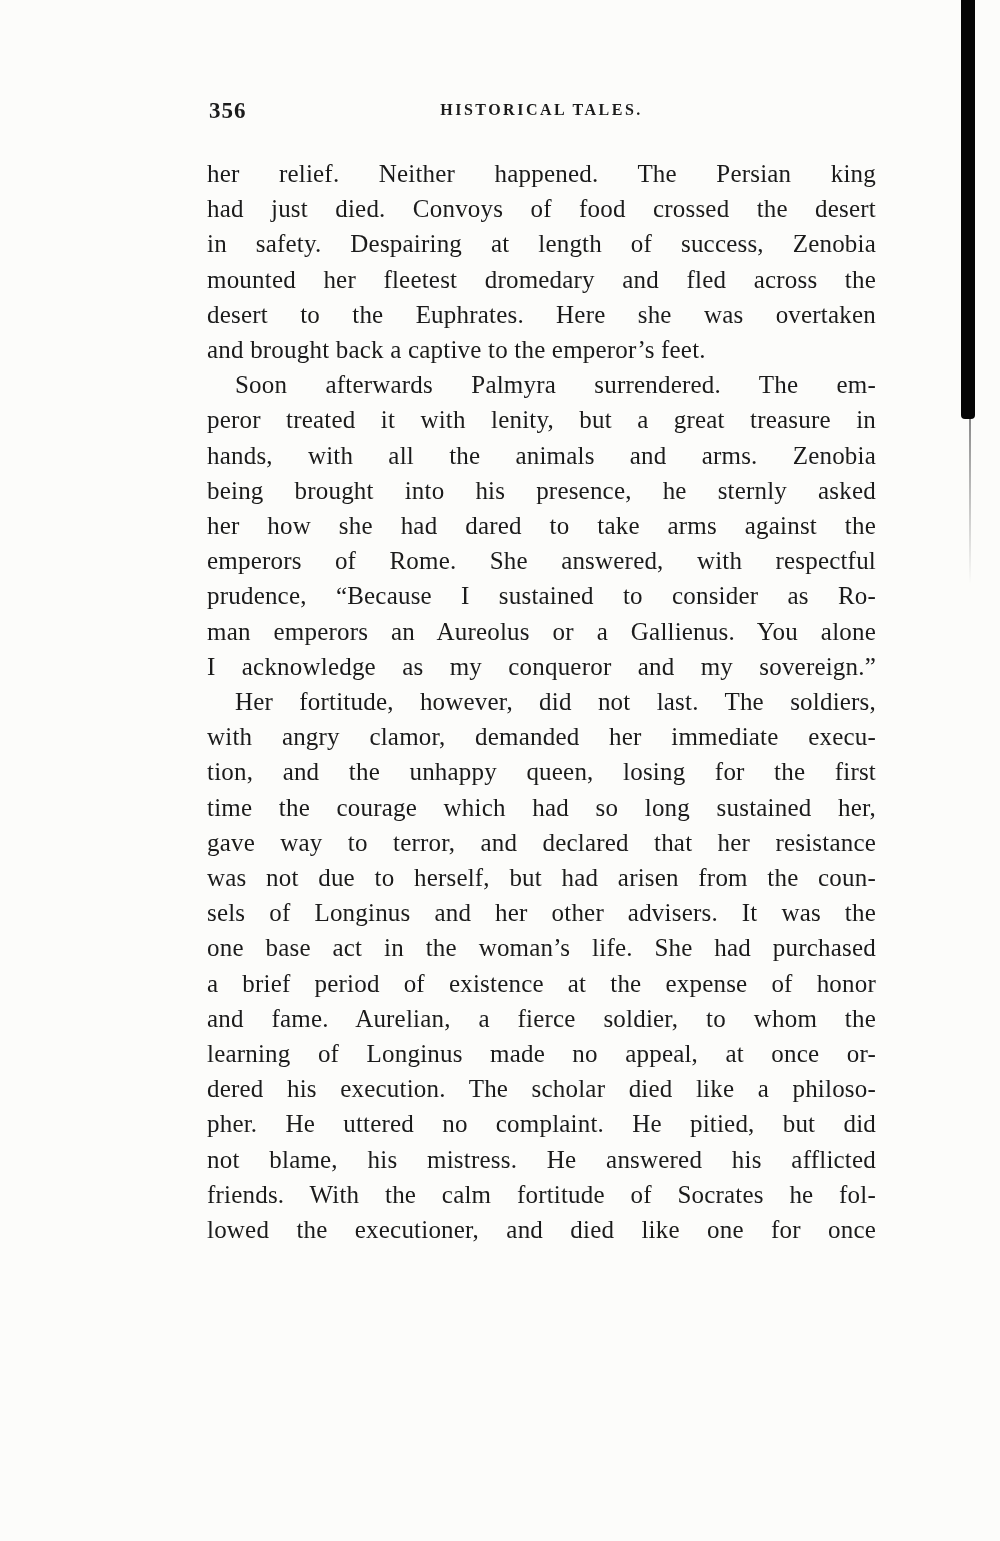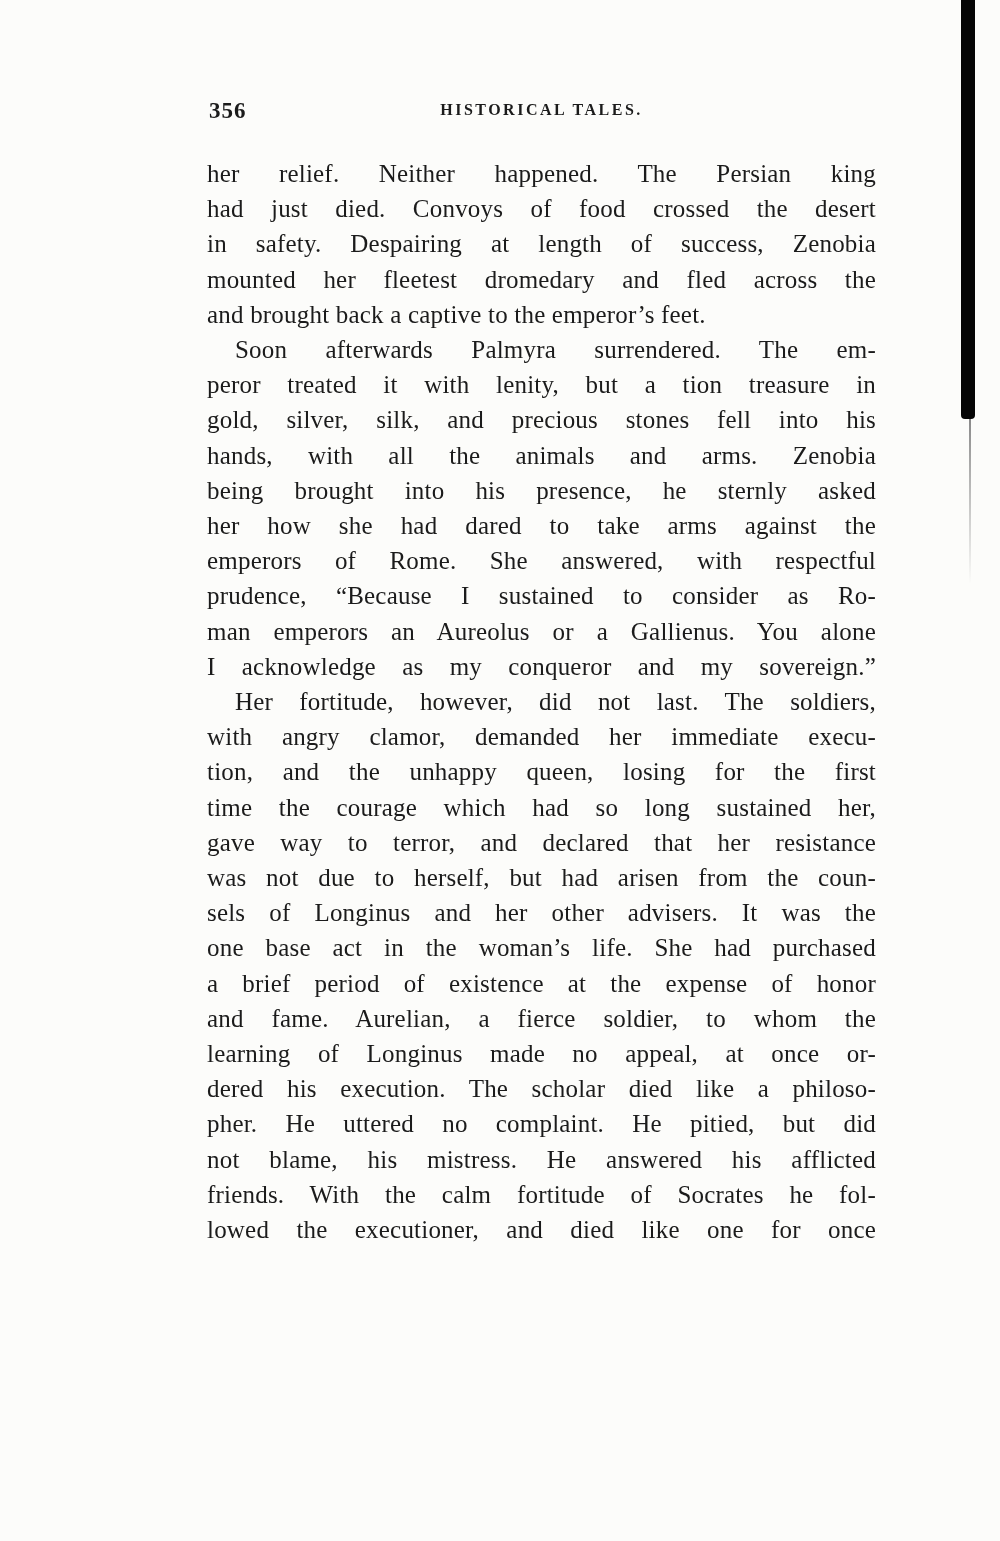--- a/index.html
+++ b/index.html
@@ -85,27 +85,27 @@
     <span class="running-title">HISTORICAL TALES.</span>
   </header>
 
   <main class="body-text">
 
     <div class="paragraph">
       <div class="line">her relief. Neither happened. The Persian king</div>
       <div class="line">had just died. Convoys of food crossed the desert</div>
       <div class="line">in safety. Despairing at length of success, Zenobia</div>
       <div class="line">mounted her fleetest dromedary and fled across the</div>
+      <div class="line">desert to the Euphrates. Here she was overtaken</div>
       <div class="line no-justify">and brought back a captive to the emperor’s feet.</div>
     </div>
 
     <div class="paragraph">
       <div class="line indent">Soon afterwards Palmyra surrendered. The em-</div>
-      <div class="line">peror treated it with lenity, but a tion treasure in</div>
-      <div class="line">gold, silver, silk, and precious stones fell into his</div>
+      <div class="line">peror treated it with lenity, but a great treasure in</div>
       <div class="line">hands, with all the animals and arms. Zenobia</div>
       <div class="line">being brought into his presence, he sternly asked</div>
       <div class="line">her how she had dared to take arms against the</div>
       <div class="line">emperors of Rome. She answered, with respectful</div>
       <div class="line">prudence, “Because I sustained to consider as Ro-</div>
       <div class="line">man emperors an Aureolus or a Gallienus. You alone</div>
       <div class="line">I acknowledge as my conqueror and my sovereign.”</div>
     </div>
 
     <div class="paragraph">

